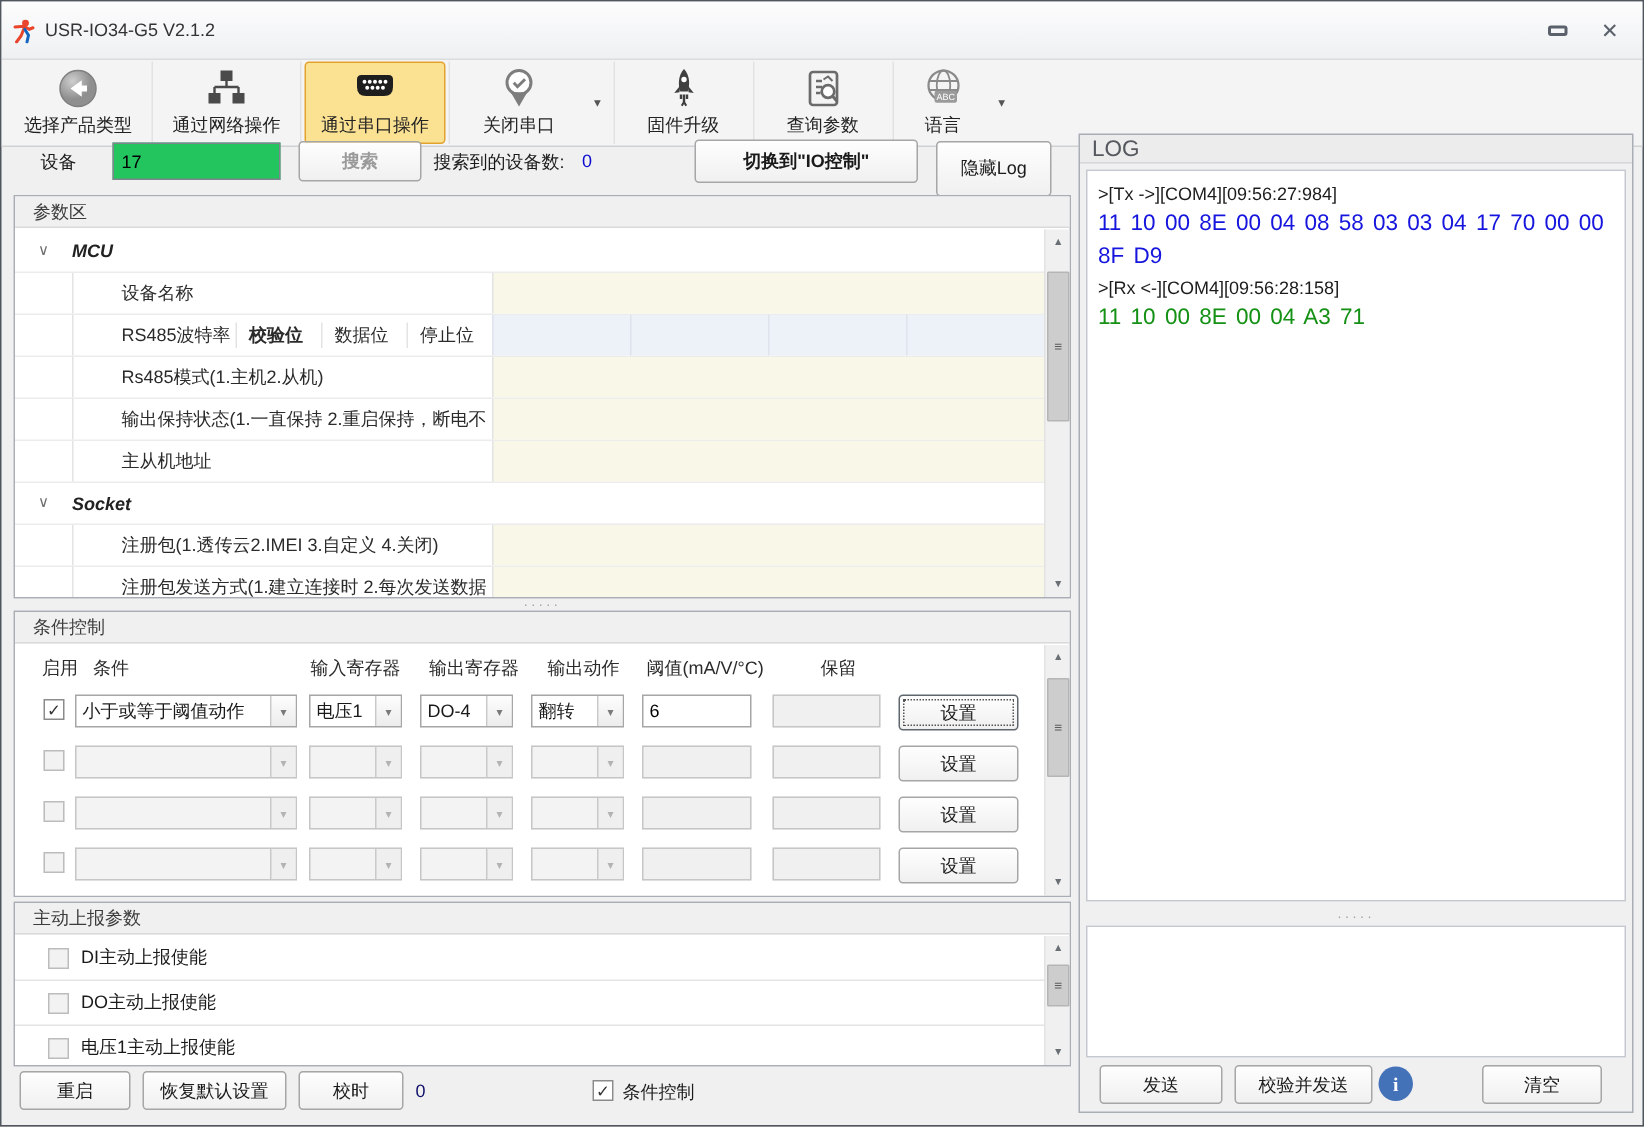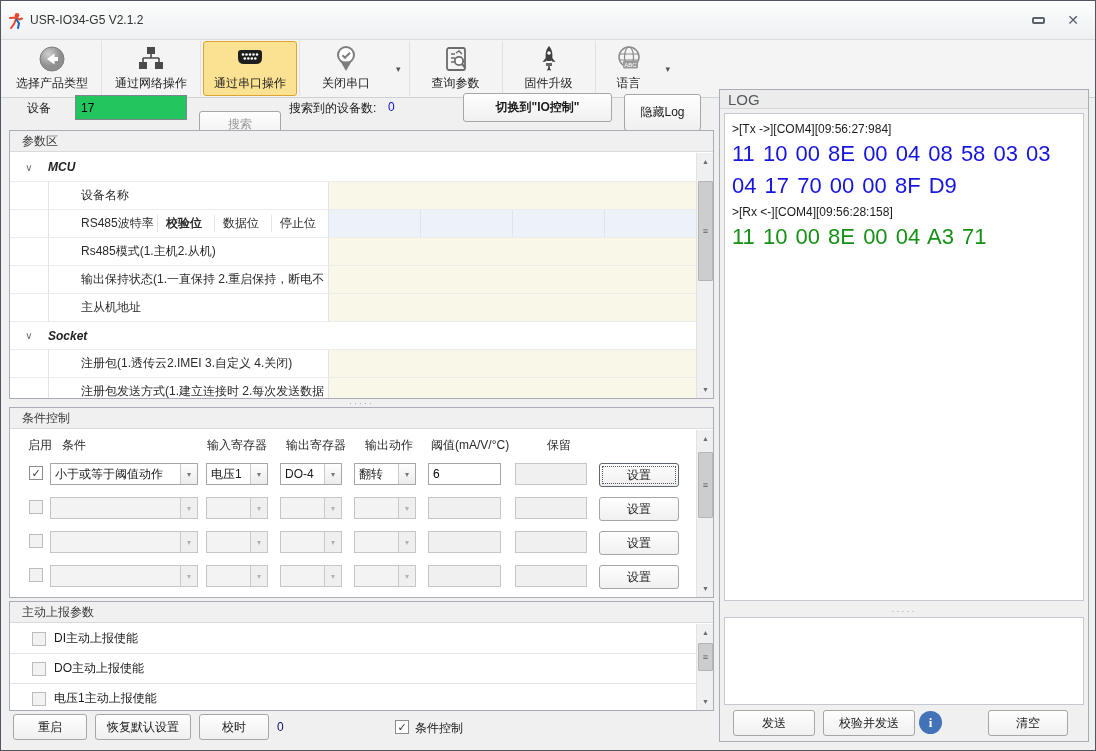--- a/index.html
+++ b/index.html
@@ -34,21 +34,21 @@
   .right-panel { position:absolute; left:718px; top:1px; width:370px; bottom:8px;
                  border:1px solid #a9aeb6; background:#f0f0f0; display:flex; flex-direction:column; }
 
   
   .device-bar { position:absolute; top:5px; left:0; right:0; height:30px; }
   .device-bar .dlabel { position:absolute; left:18px; top:7px; }
   .dev-input { position:absolute; left:66px; top:2px; width:112px; height:25px; border:1px solid #7e858d;
                background:#22c55e; padding:2px 5px; font:inherit; }
   .btn { background:linear-gradient(#fefefe,#f0f0f0); border:1px solid #a6a6a6; border-radius:3px;
          font:inherit; color:#1a1a1a; text-align:center; }
-  .search-btn { position:absolute; left:190px; top:18px; width:82px; height:27px; color:#9a9a9a; }
+  .search-btn { position:absolute; left:190px; top:1px; width:82px; height:27px; color:#9a9a9a;font-weight:bold; }
   .found-lbl { position:absolute; left:280px; top:7px; }
   .found-cnt { position:absolute; left:379px; top:7px; color:#0b0bd0; }
   .switch-btn { position:absolute; left:454px; top:0; width:149px; height:29px; font-weight:bold; }
   .hidelog-btn { position:absolute; left:615px; top:1px; width:77px; height:37px; }
 
   
   .gbox { position:absolute; left:0; right:0; border:1px solid #a9aeb6; background:#fff; }
   .gbox-hdr { height:21px; background:#f0f0f0; border-bottom:1px solid #dadada;
               display:flex; align-items:center; padding-left:12px; color:#3c3c3c; }
   .gbox-body { position:absolute; top:22px; left:0; right:17px; bottom:0; overflow:hidden; background:#fff; }
@@ -123,21 +123,21 @@
   .bb-zero { position:absolute; left:268px; top:7px; color:#10106a; }
   .bb-check { position:absolute; left:386px; top:7px; }
   .bb-chklbl { position:absolute; left:406px; top:7px; }
 
   
   .log-hdr { height:19px; background:#ececec; border-bottom:1px solid #d4d6d9; display:flex;
              align-items:center; padding-left:8px; color:#55595e; font-size:15px; }
   .log-view { flex:1; margin:4px; background:#fff; border:1px solid #c5c9cf; padding:5px 7px;
               overflow:hidden; }
   .log-meta { color:#1c1c1c; margin:3px 0 2px; }
-  .log-hex { font-size:22px; line-height:1.45; word-spacing:2px; }
+  .log-hex { font-size:15px; line-height:1.45; word-spacing:2px; }
   .log-hex.tx { color:#1515dd; }
   .log-hex.rx { color:#159115; }
   .log-split { height:12px; display:flex; align-items:center; justify-content:center;
                color:#9aa0a8; font-size:9px; letter-spacing:2px; }
   .log-input { height:88px; margin:0 4px; background:#fff; border:1px solid #c5c9cf; }
   .log-btns { height:36px; position:relative; }
   .lb-send   { position:absolute; left:13px;  top:5px; width:82px; height:26px; }
   .lb-verify { position:absolute; left:103px; top:5px; width:92px; height:26px; }
   .lb-clear  { position:absolute; left:268px; top:5px; width:80px; height:26px; }
   .info-dot { position:absolute; left:199px; top:6px; width:23px; height:23px; border-radius:50%;
@@ -213,41 +213,41 @@
           <circle cx="14" cy="10" r="8" fill="#fff" stroke="#7d7d7d" stroke-width="2"></circle>
           <path d="M10.5 10.2 L13 12.8 L18 7.8" stroke="#7d7d7d" stroke-width="2" fill="none"></path>
           <path d="M8.5 16.5 L14 26 L19.5 16.5 Z" fill="#7d7d7d"></path>
         </svg>
         <span class="lbl">关闭串口</span>
       </div>
       <span class="tb-arrow">▾</span>
     </div>
     <div class="tb-group">
       <div class="tbtn">
-        <svg width="28" height="28" viewBox="0 0 28 28">
-          <rect x="5" y="3" width="18" height="22" rx="2" fill="none" stroke="#6b6b6b" stroke-width="1.8"></rect>
-          <path d="M9 9 L13 9 M9 13 L13 13 M9 17 L12 17" stroke="#6b6b6b" stroke-width="1.6"></path>
-          <path d="M14 8 L17 6 L20 9" stroke="#6b6b6b" stroke-width="1.4" fill="none"></path>
-          <circle cx="17" cy="16" r="4.2" fill="#fff" stroke="#6b6b6b" stroke-width="1.8"></circle>
-          <path d="M20 19 L23 22.5" stroke="#6b6b6b" stroke-width="2"></path>
-        </svg>
-        <span class="lbl">查询参数</span>
-      </div>
-    </div>
-    <div class="tb-group">
-      <div class="tbtn">
         <svg width="24" height="28" viewBox="0 0 24 28">
           <path d="M12 1 C16 5 16 12 14.5 16 L9.5 16 C8 12 8 5 12 1 Z" fill="#3f3f3f"></path>
           <circle cx="12" cy="8" r="1.8" fill="#fff"></circle>
           <path d="M9.5 12 L5.5 17 L9 16.5 Z" fill="#3f3f3f"></path>
           <path d="M14.5 12 L18.5 17 L15 16.5 Z" fill="#3f3f3f"></path>
           <path d="M10 18 L10 21 M12 18 L12 23 M14 18 L14 21" stroke="#3f3f3f" stroke-width="1.6"></path>
           <path d="M12 23 L10.5 25.5 M12 23 L13.5 25.5" stroke="#3f3f3f" stroke-width="1.4"></path>
         </svg>
         <span class="lbl">固件升级</span>
+      </div>
+    </div>
+    <div class="tb-group">
+      <div class="tbtn">
+        <svg width="28" height="28" viewBox="0 0 28 28">
+          <rect x="5" y="3" width="18" height="22" rx="2" fill="none" stroke="#6b6b6b" stroke-width="1.8"></rect>
+          <path d="M9 9 L13 9 M9 13 L13 13 M9 17 L12 17" stroke="#6b6b6b" stroke-width="1.6"></path>
+          <path d="M14 8 L17 6 L20 9" stroke="#6b6b6b" stroke-width="1.4" fill="none"></path>
+          <circle cx="17" cy="16" r="4.2" fill="#fff" stroke="#6b6b6b" stroke-width="1.8"></circle>
+          <path d="M20 19 L23 22.5" stroke="#6b6b6b" stroke-width="2"></path>
+        </svg>
+        <span class="lbl">查询参数</span>
       </div>
     </div>
     <div class="tb-group" style="border-right:none;">
       <div class="tbtn" style="min-width:62px;">
         <svg width="30" height="28" viewBox="0 0 30 28">
           <circle cx="15" cy="12" r="10" fill="none" stroke="#8a8a8a" stroke-width="1.5"></circle>
           <ellipse cx="15" cy="12" rx="4.5" ry="10" fill="none" stroke="#8a8a8a" stroke-width="1.2"></ellipse>
           <path d="M5.5 9 H24.5 M5.5 15 H24.5" stroke="#8a8a8a" stroke-width="1.2"></path>
           <rect x="9" y="15.5" width="15" height="8" rx="1.5" fill="#9a9a9a"></rect>
           <text x="16.5" y="21.8" font-size="6" fill="#fff" text-anchor="middle" font-family="sans-serif">ABC</text>

